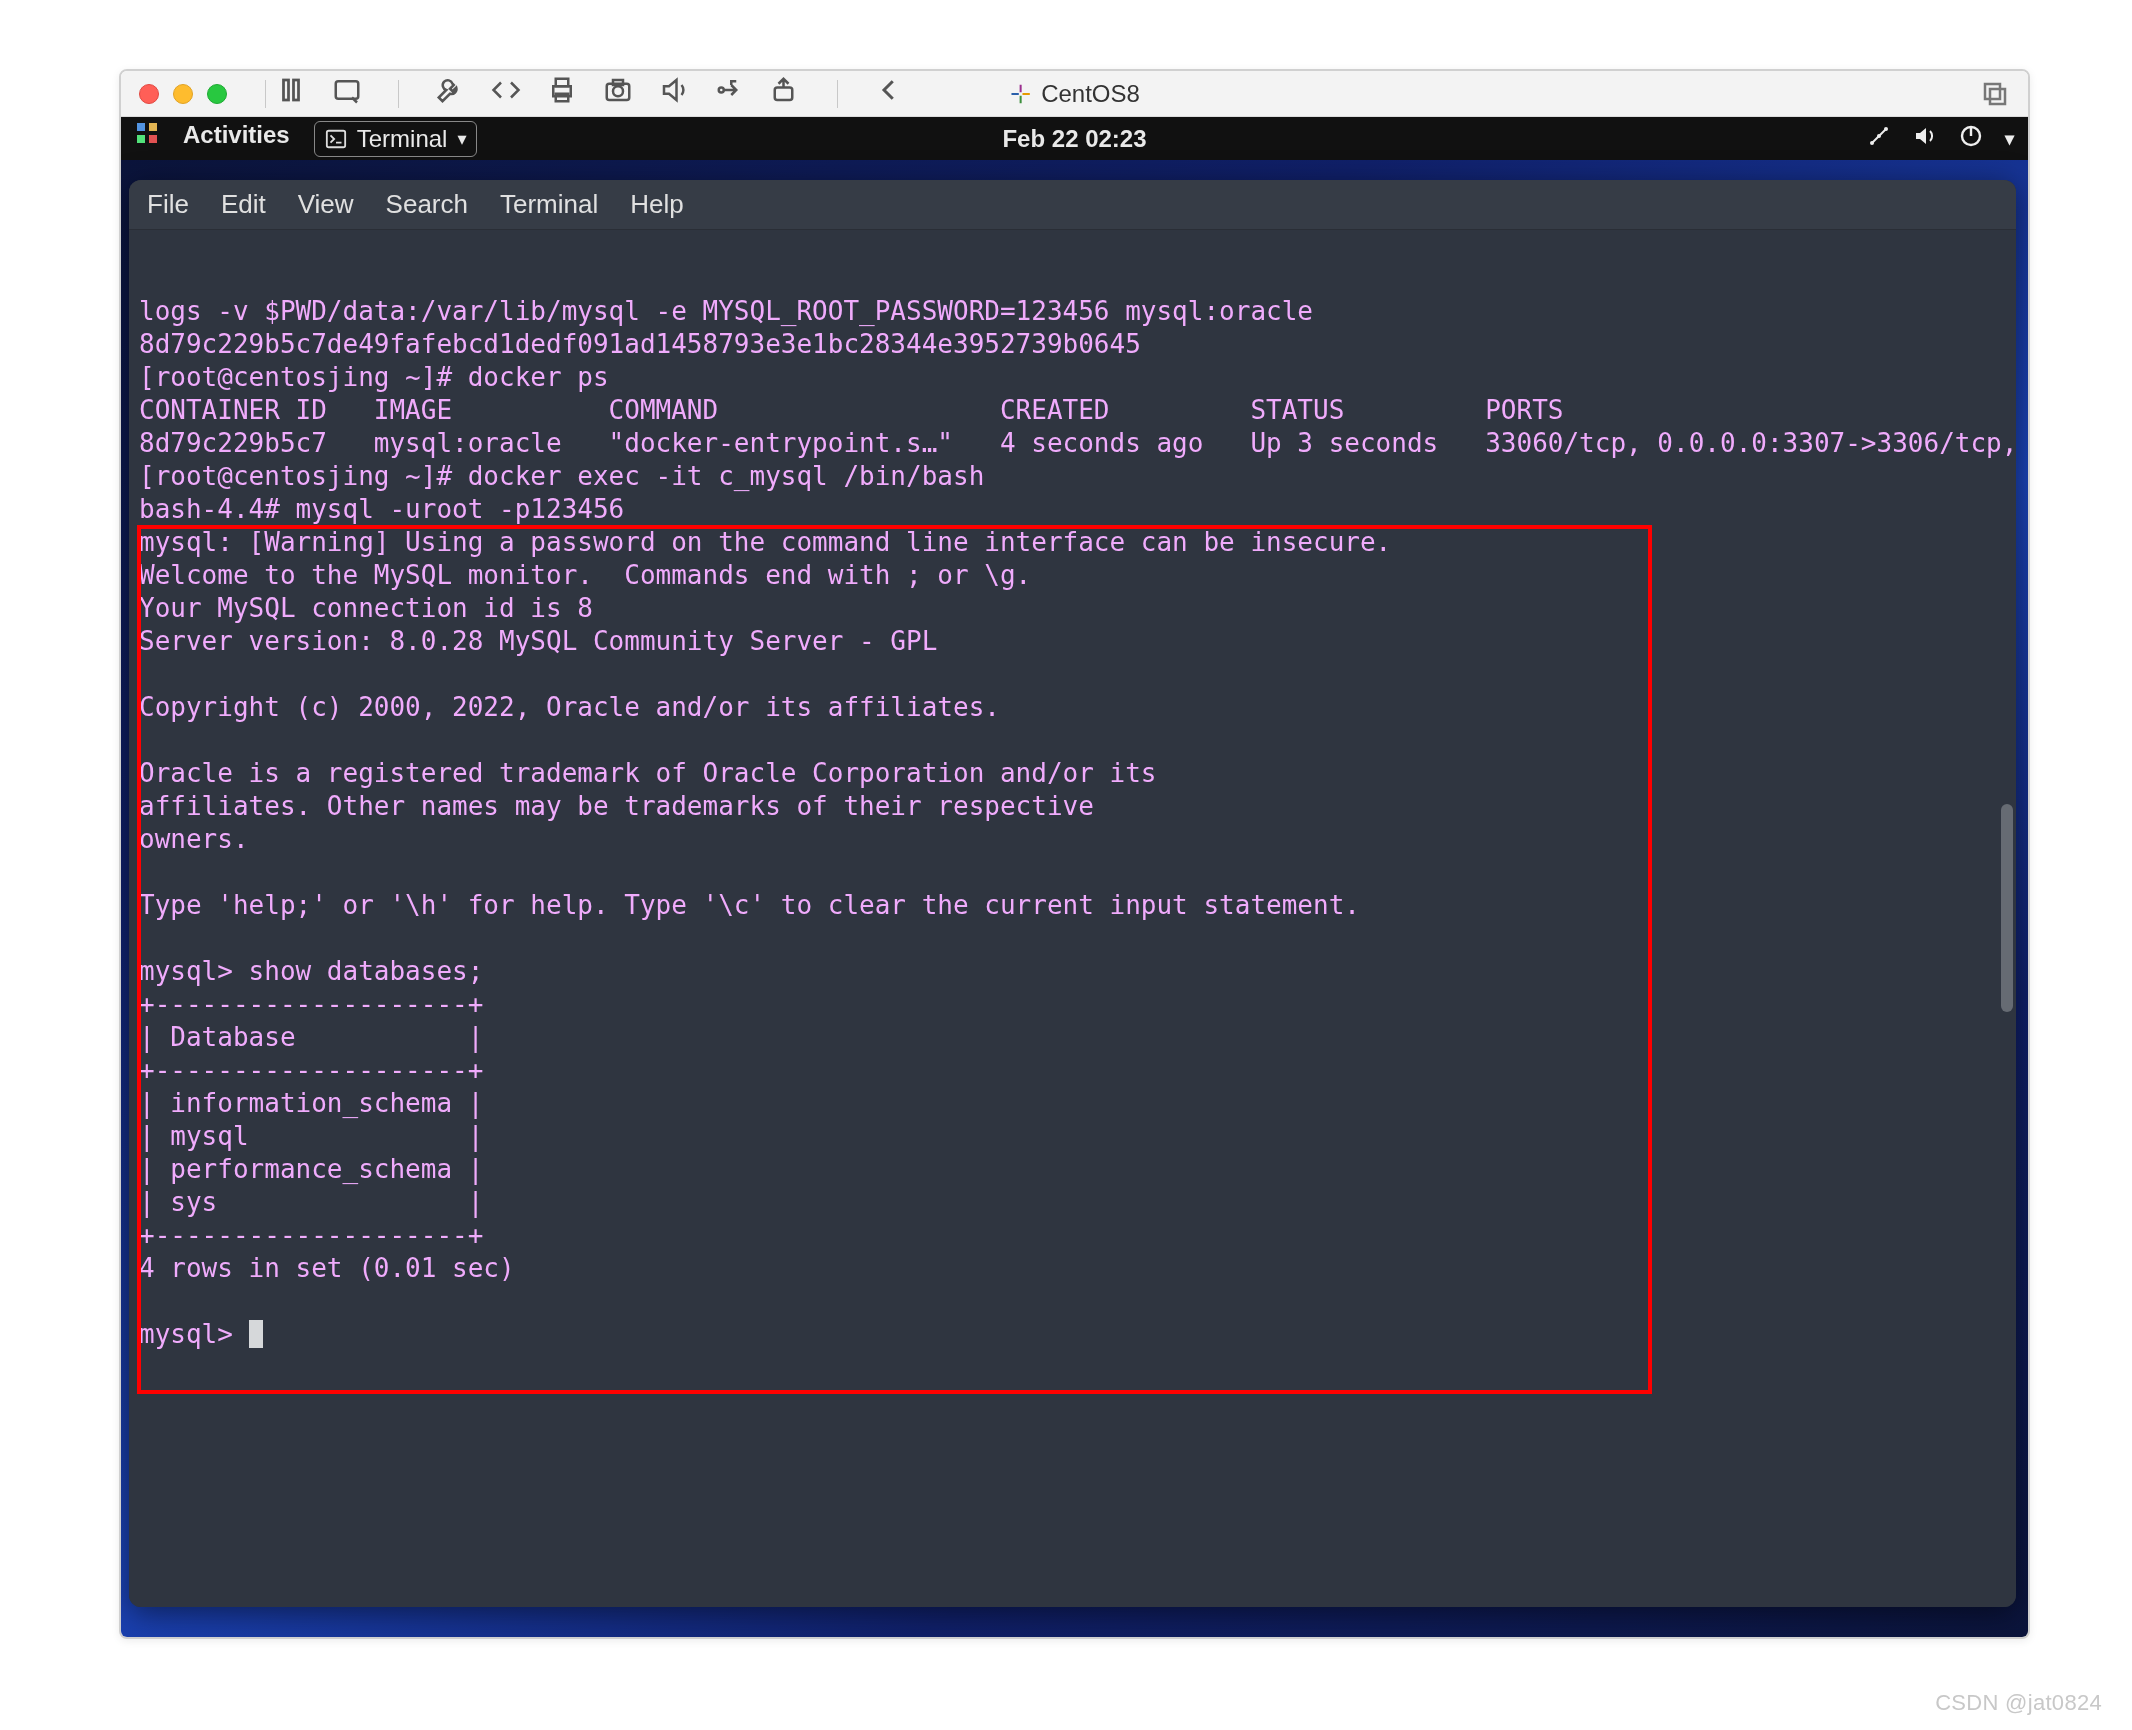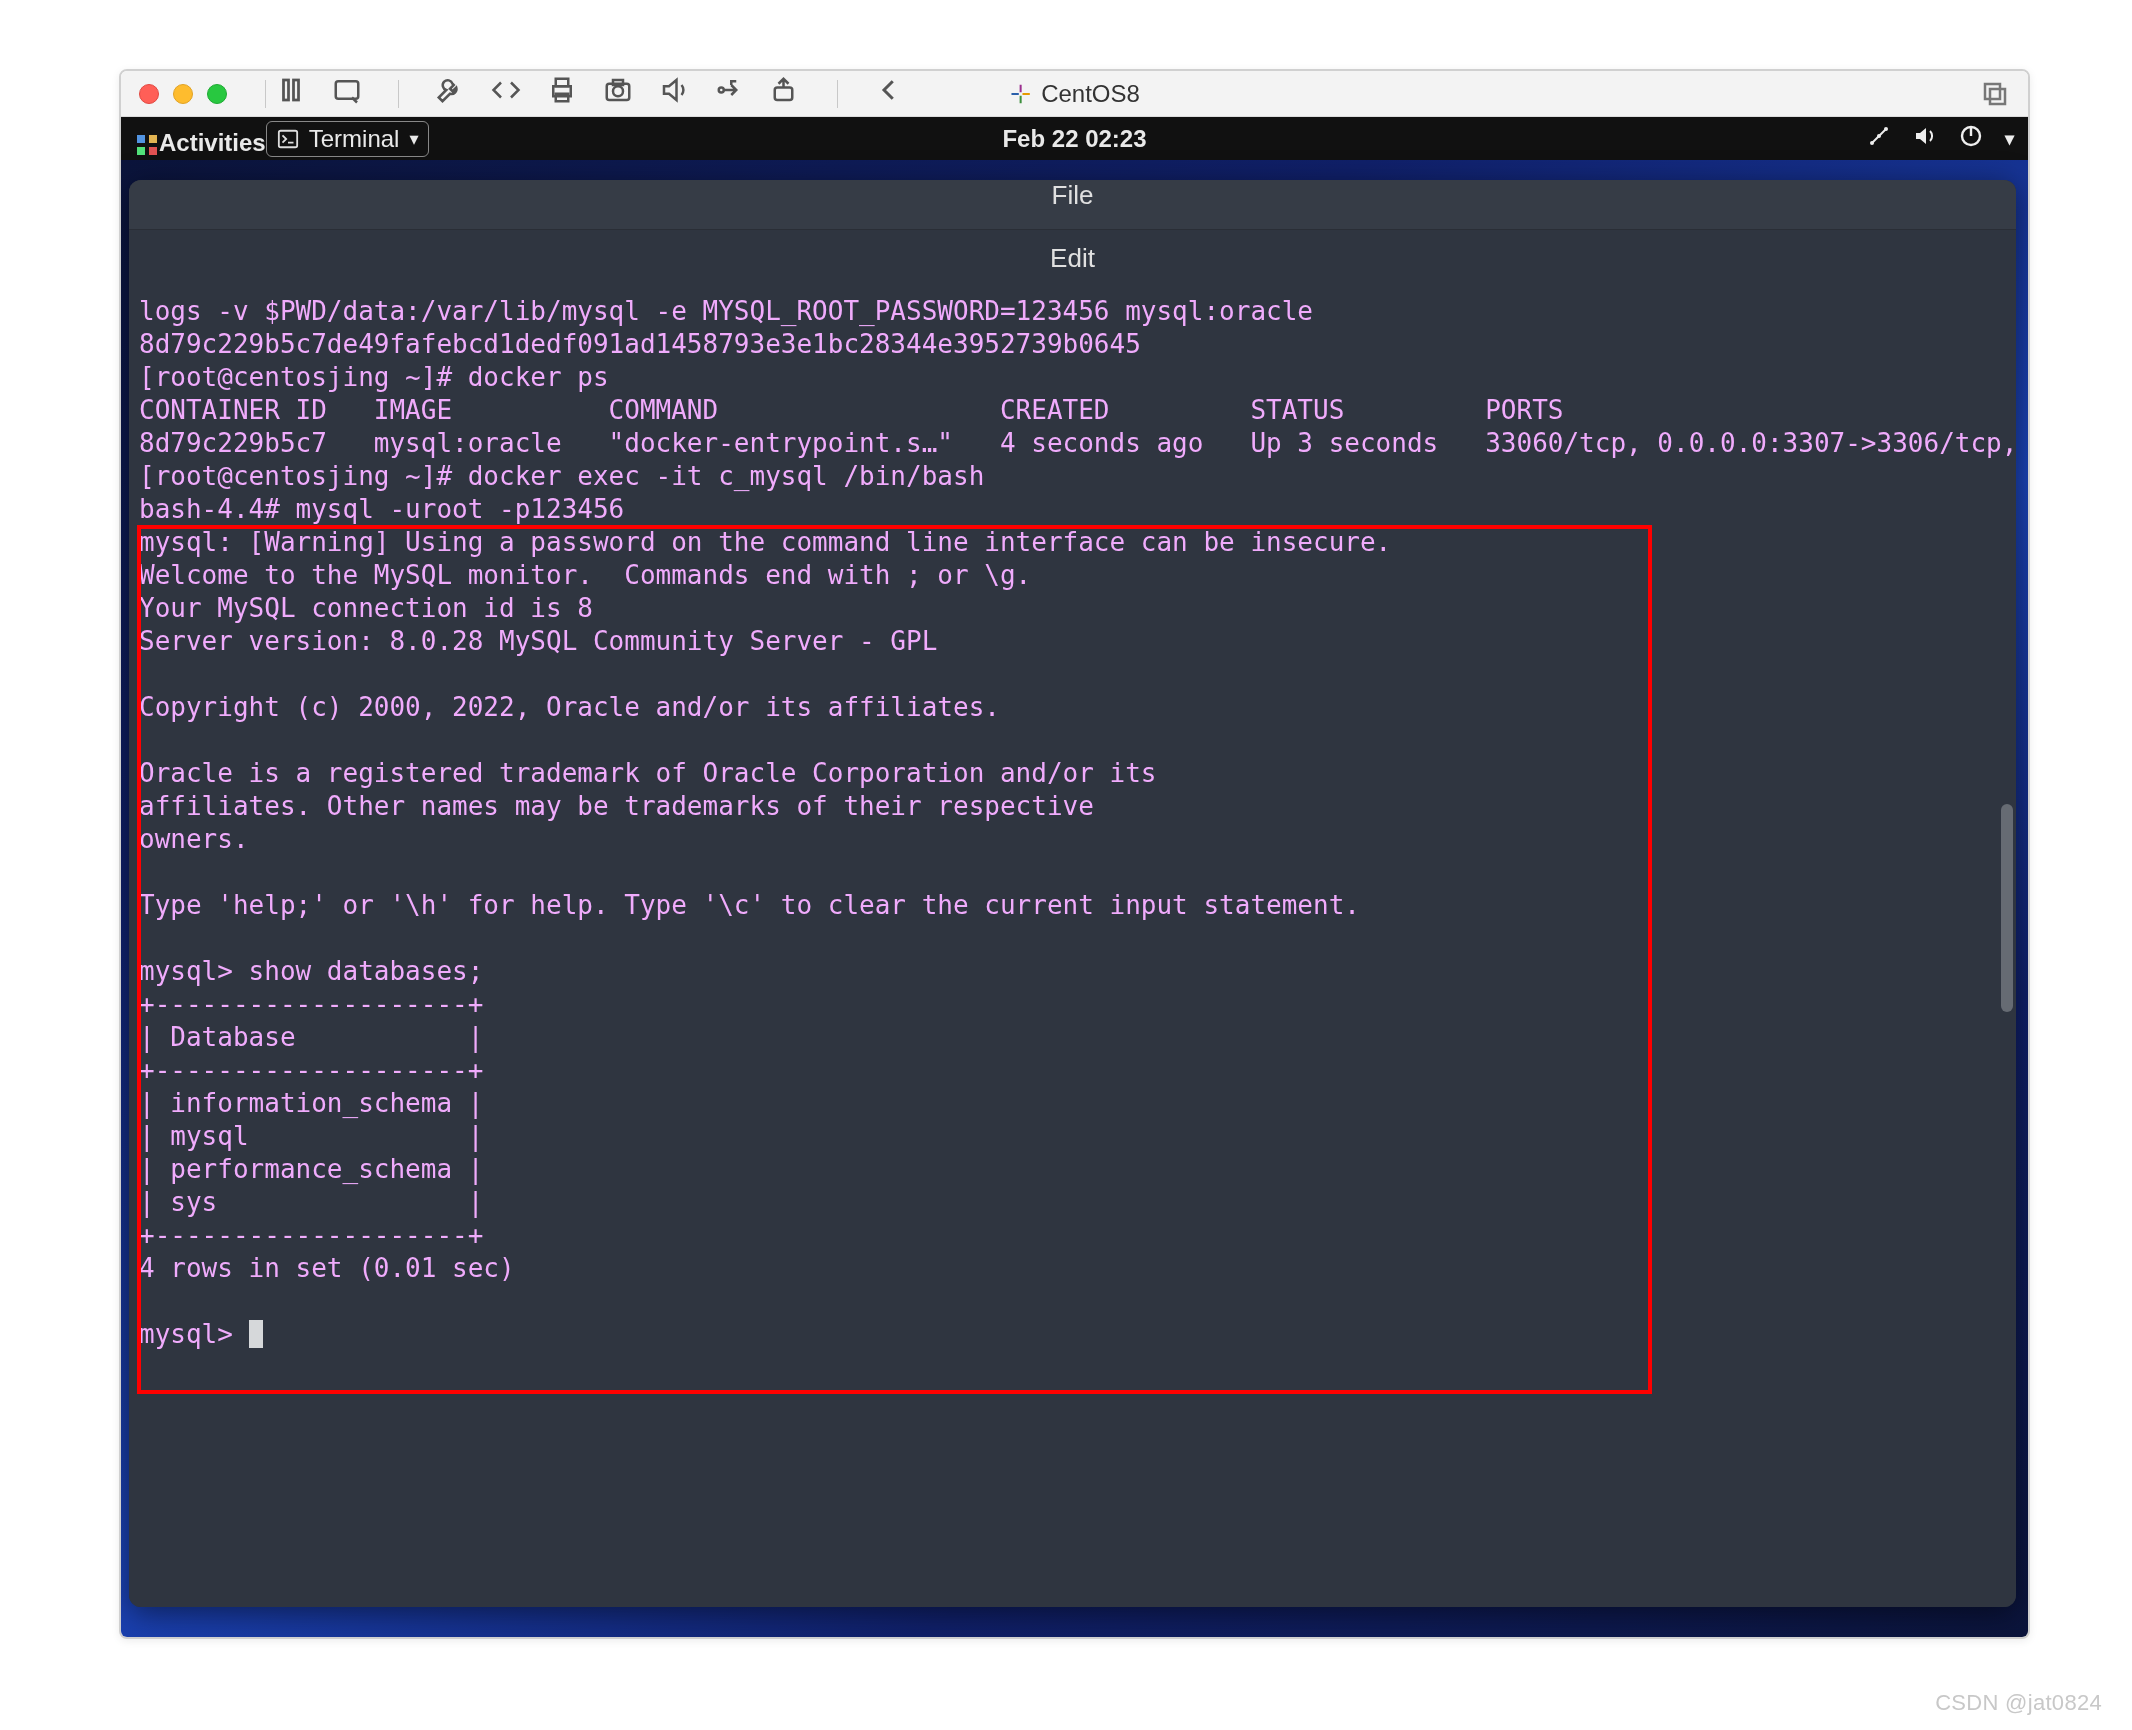--- a/index.html
+++ b/index.html
@@ -48,21 +48,21 @@
     height: 44px;
     background: #111111;
     color: #e9e9e9;
     display:flex;
     align-items:center;
     padding: 0 14px;
     font-size: 24px;
     position: relative;
     font-weight: 600;
   }
-  .gnome-left { display:flex; align-items:flex-end; }
+  .gnome-left { display:flex; align-items:flex-start; gap:24px;}
   .activities-icon { width:24px;height:24px;}
   .gnome-time { position:absolute; left:50%; transform:translateX(-50%); font-weight:600;}
   .terminal-pill { display:flex; gap:10px; align-items:center; padding:3px 10px; border:1px solid #888; border-radius:6px; font-weight:500;}
   .terminal-pill .chev{font-size:18px;}
   .gnome-right { position:absolute; right:14px; display:flex; gap:22px; align-items:center;}
   
   .desktop {
     position:absolute;
     top:89px; left:0; right:0; bottom:0;
     background:
@@ -96,21 +96,20 @@
   .term-menu{
     height:50px;
     background:#363c46;
     color:#e0e0e0;
     display:flex;
     align-items:center;
     gap:32px;
     padding:0 18px;
     font-size:26px;
     border-bottom:1px solid #2a2e36;
-    flex-direction:column;
   }
   .term-body{
     position:absolute;
     top:109px; left:0; right:0; bottom:0;
     background:#2f3540;
     padding: 6px 10px 10px 10px;
     font-family: "DejaVu Sans Mono","Menlo","Consolas",monospace;
     font-size:26px;
     line-height:33px;
     color:#f0abfc;

